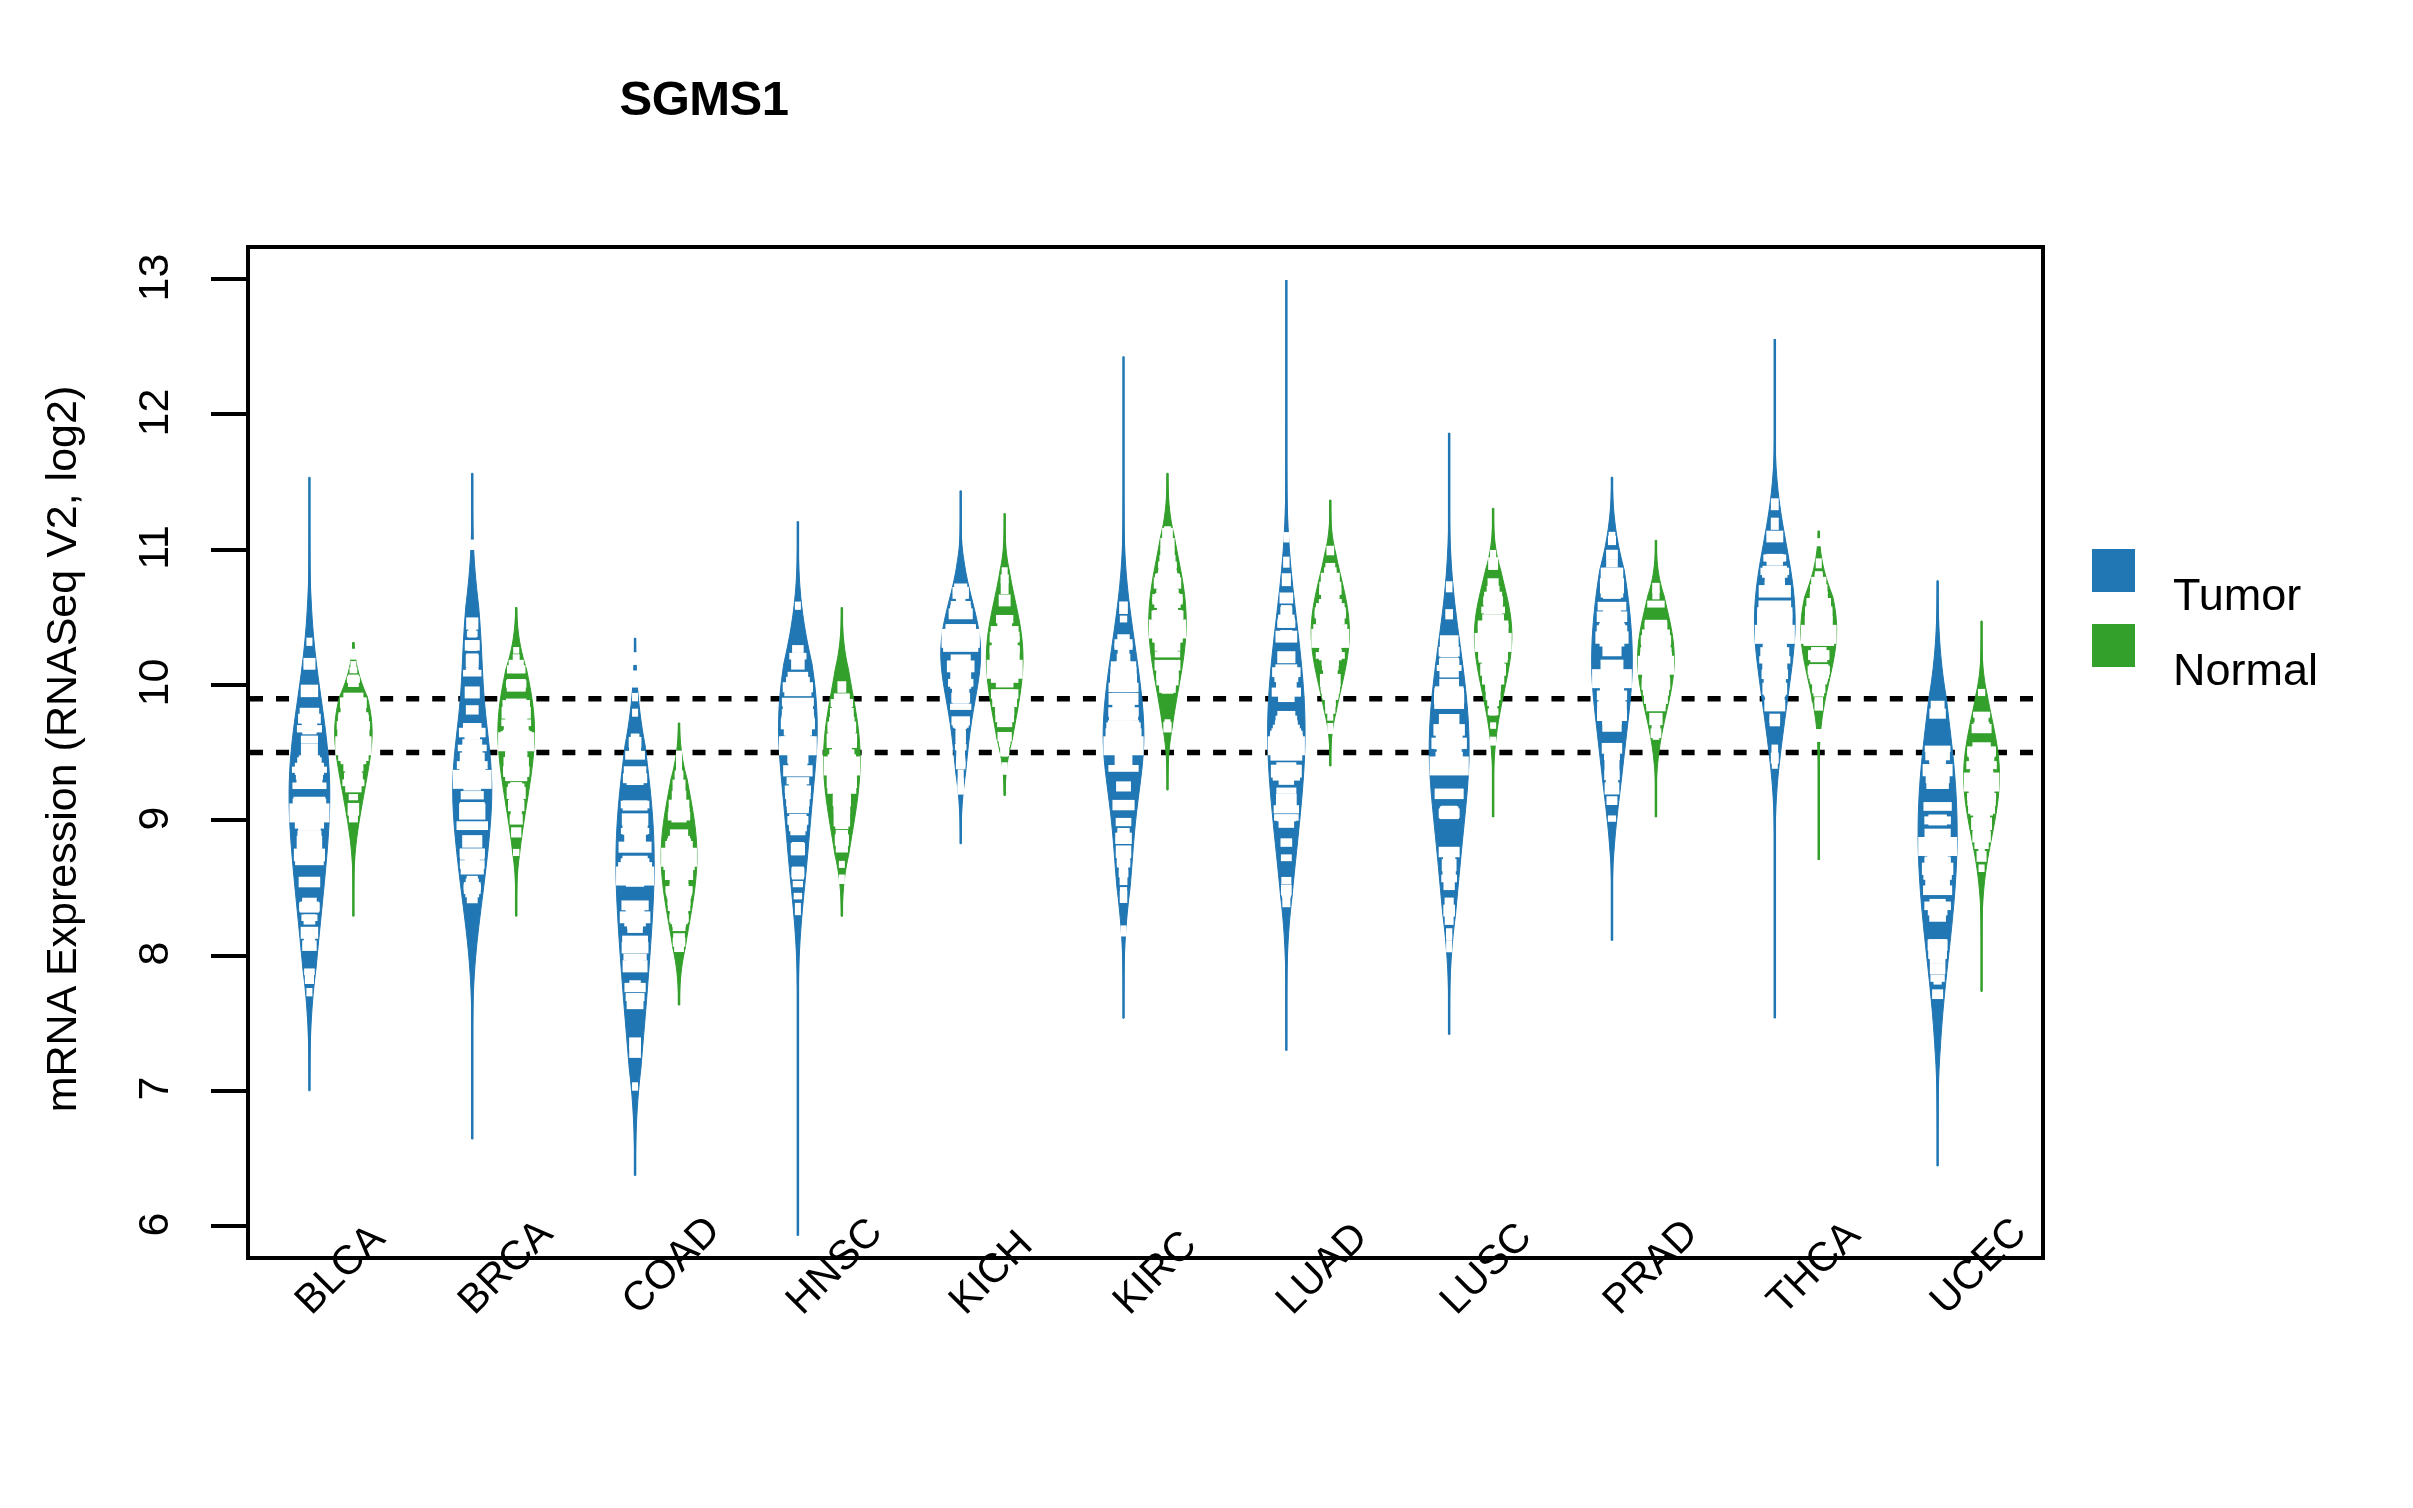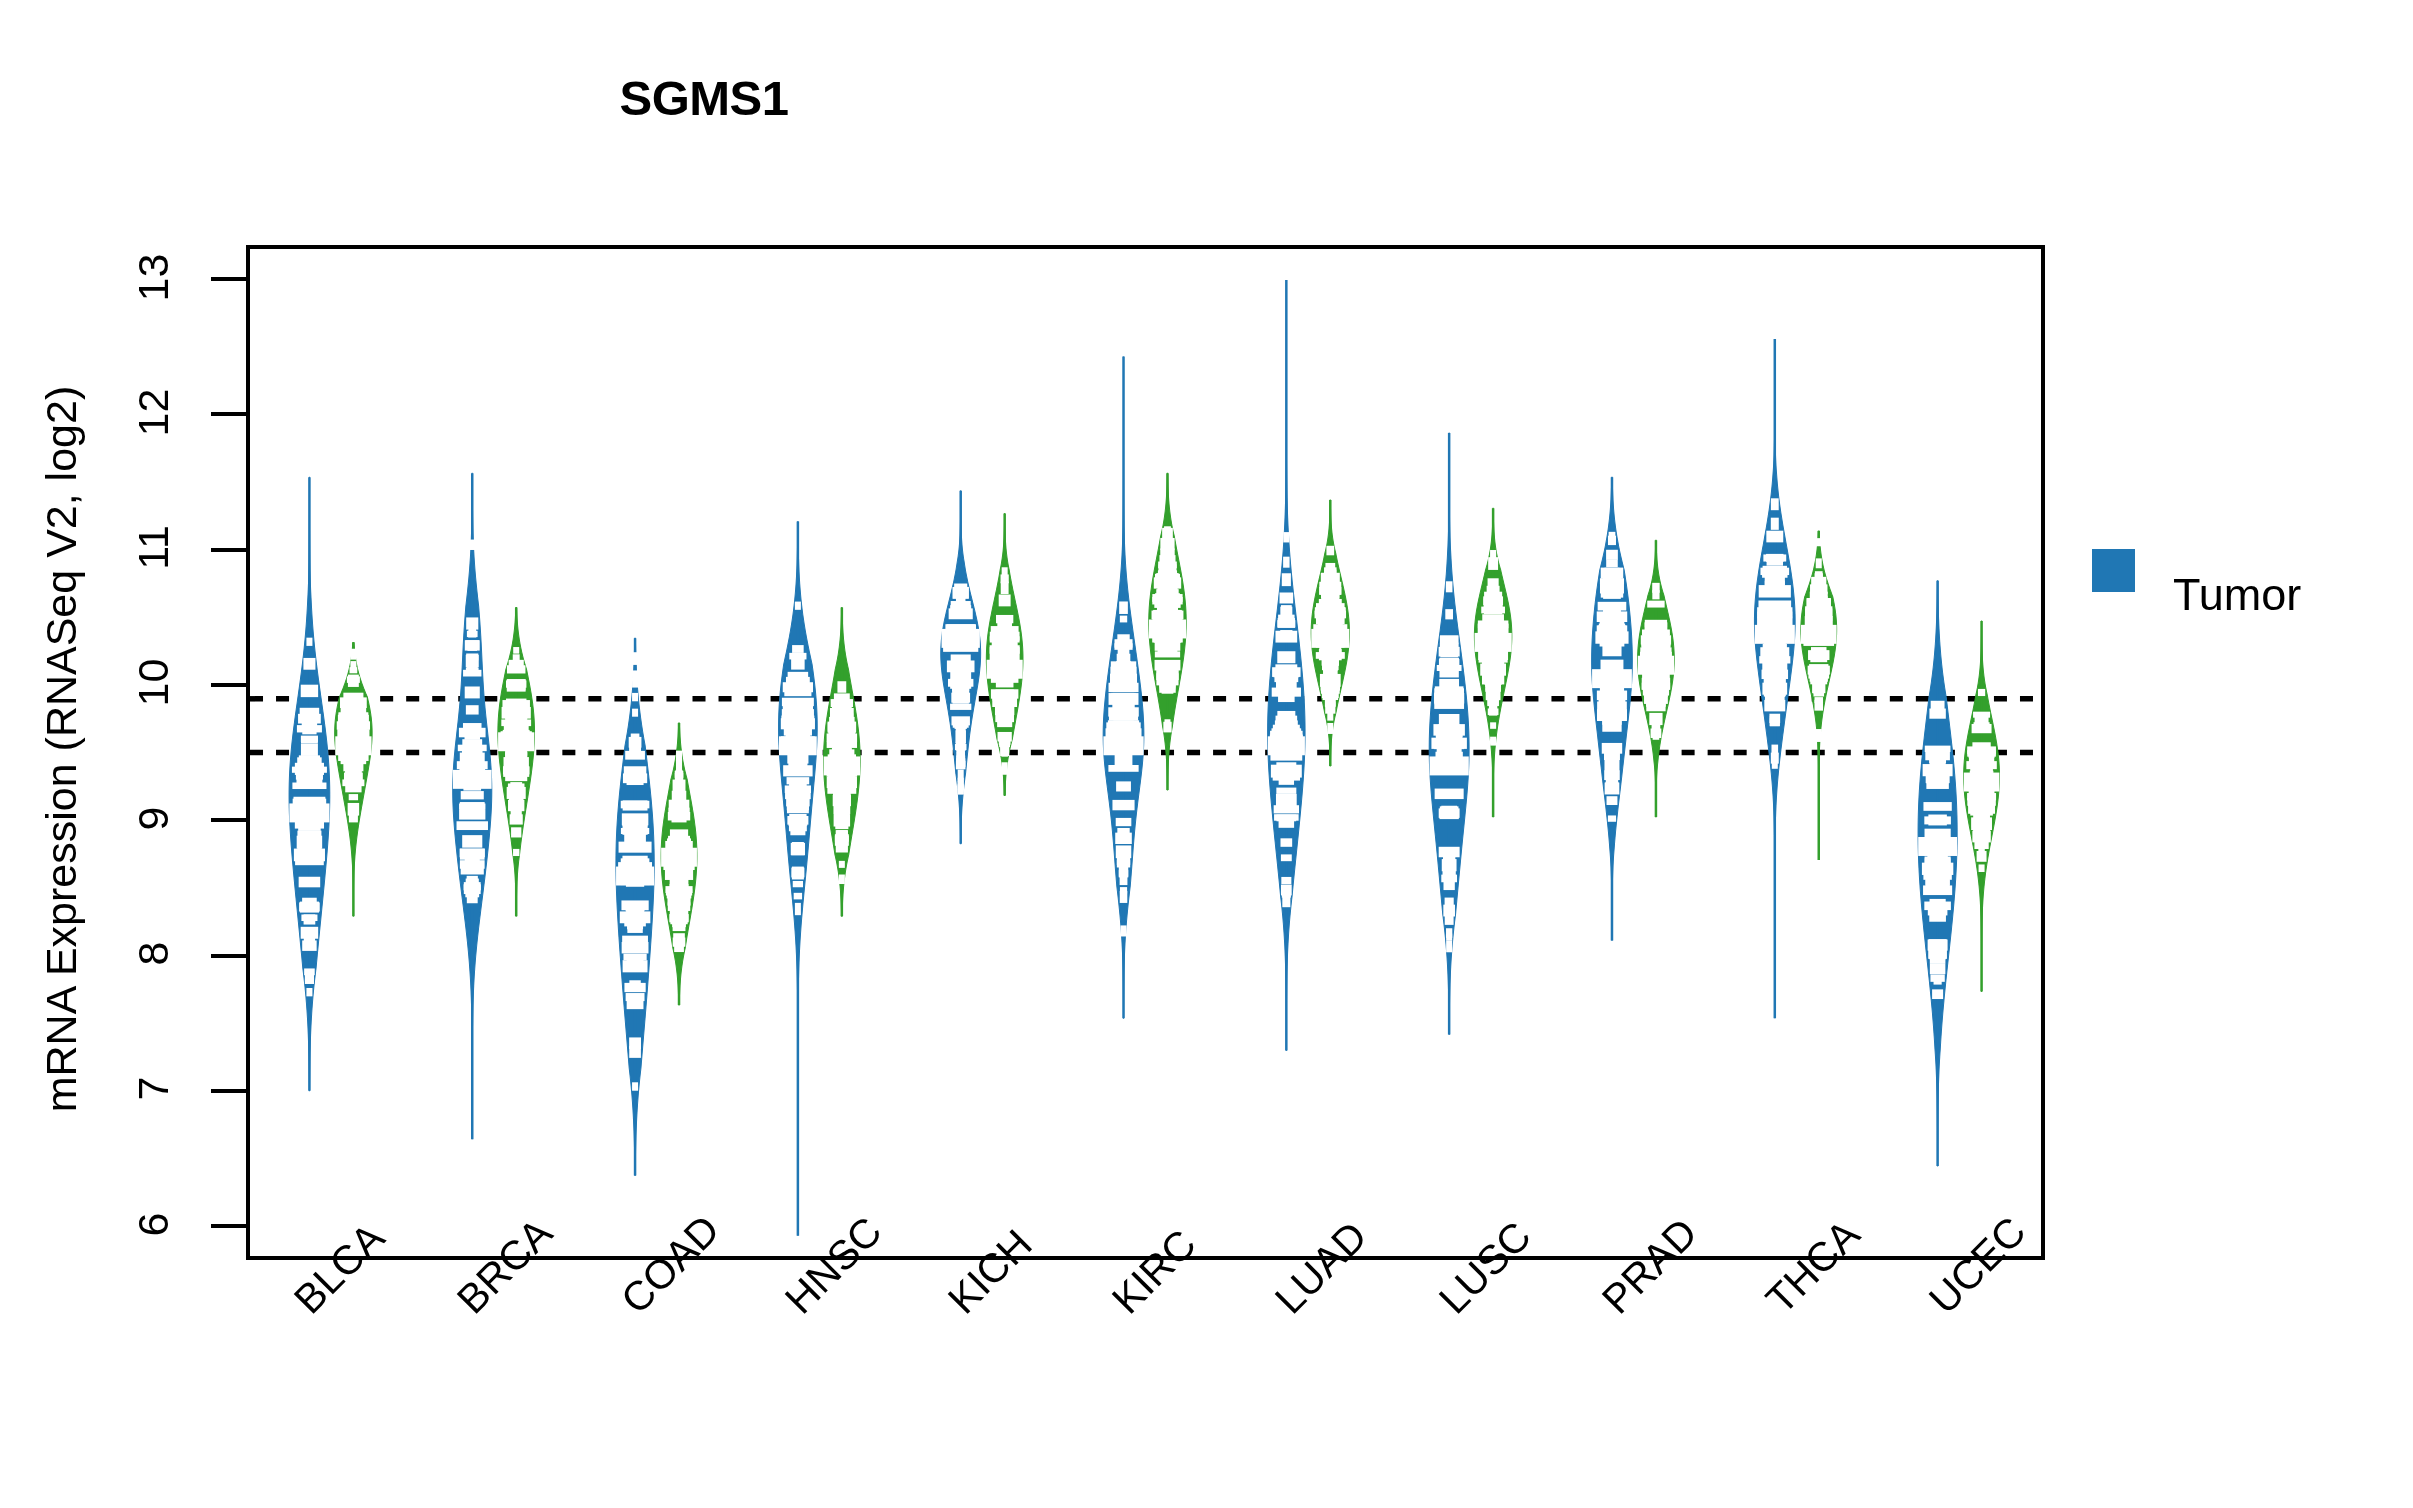--- a/index.html
+++ b/index.html
@@ -1343,16 +1343,20 @@
       <div class="xtick-label" style="left: 1593px; top: 1290px;">PRAD</div>
       <div class="xtick-label" style="left: 1757px; top: 1290px;">THCA</div>
       <div class="xtick-label" style="left: 1920px; top: 1290px;">UCEC</div>
     </div>
 
   <div id="legend">
       <div class="legend-row">
         <div class="legend-swatch" style="background: rgb(32, 119, 180);"></div>
         <span class="legend-text">Tumor</span>
       </div>
+      <div class="legend-row">
+        <div class="legend-swatch" style="background: rgb(51, 160, 44);"></div>
+        <span class="legend-text">Normal</span>
+      </div>
     </div>
 
 </div>
 
 
 </body></html>

